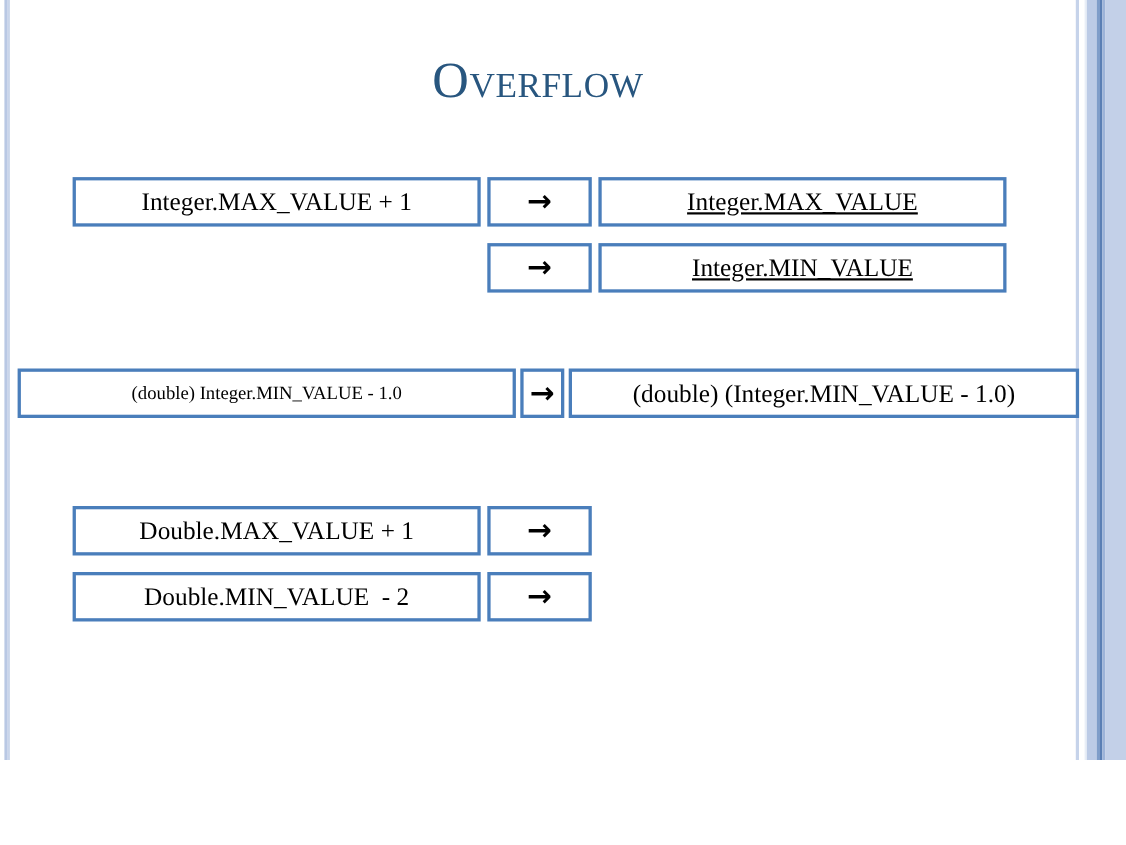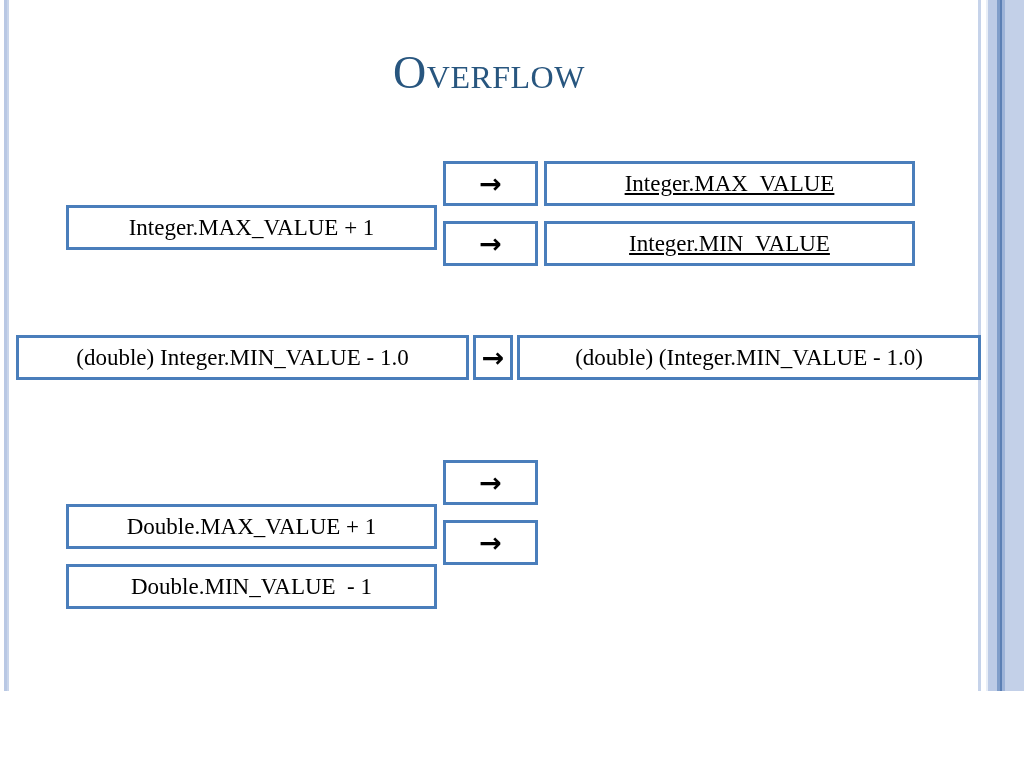--- a/index.html
+++ b/index.html
@@ -68,27 +68,27 @@
     white-space: pre;
     line-height: 1;
   }
   .box.arrow {
     font-family: "DejaVu Sans", "Liberation Sans", sans-serif;
     font-size: 27px;
     font-weight: 700;
     color: #000000;
   }
   .box.wide-left {
-    font-size: 23px;
+    font-size: 17px;
   }
 
   
   .r1  { top: 161px; height: 45px; }
   .r2  { top: 221px; height: 45px; }
-  .c-left   { left: 66px;  width: 371px; margin-top: 44px; }
+  .c-left   { left: 66px;  width: 371px; }
   .c-arrow  { left: 443px; width: 95px; }
   .c-right  { left: 544px; width: 371px; text-decoration: underline; }
 
   
   .r3 { top: 335px; height: 45px; }
   .c3-left  { left: 16px;  width: 453px; }
   .c3-arrow { left: 473px; width: 40px; }
   .c3-right { left: 517px; width: 464px; }
 
   
@@ -139,18 +139,18 @@
   <div class="box arrow c-arrow r2">→</div>
   <div class="box c-right r2">Integer.MIN_VALUE</div>
 
   <div class="box wide-left c3-left r3">(double) Integer.MIN_VALUE - 1.0</div>
   <div class="box arrow c3-arrow r3">→</div>
   <div class="box c3-right r3">(double) (Integer.MIN_VALUE - 1.0)</div>
 
   <div class="box c-left r4">Double.MAX_VALUE + 1</div>
   <div class="box arrow c-arrow r4">→</div>
 
-  <div class="box c-left r5">Double.MIN_VALUE  - 1</div>
+  <div class="box c-left r5">Double.MIN_VALUE  - 2</div>
   <div class="box arrow c-arrow r5">→</div>
 
   <div class="page-badge">28</div>
 
 </div>
 
 </body></html>

